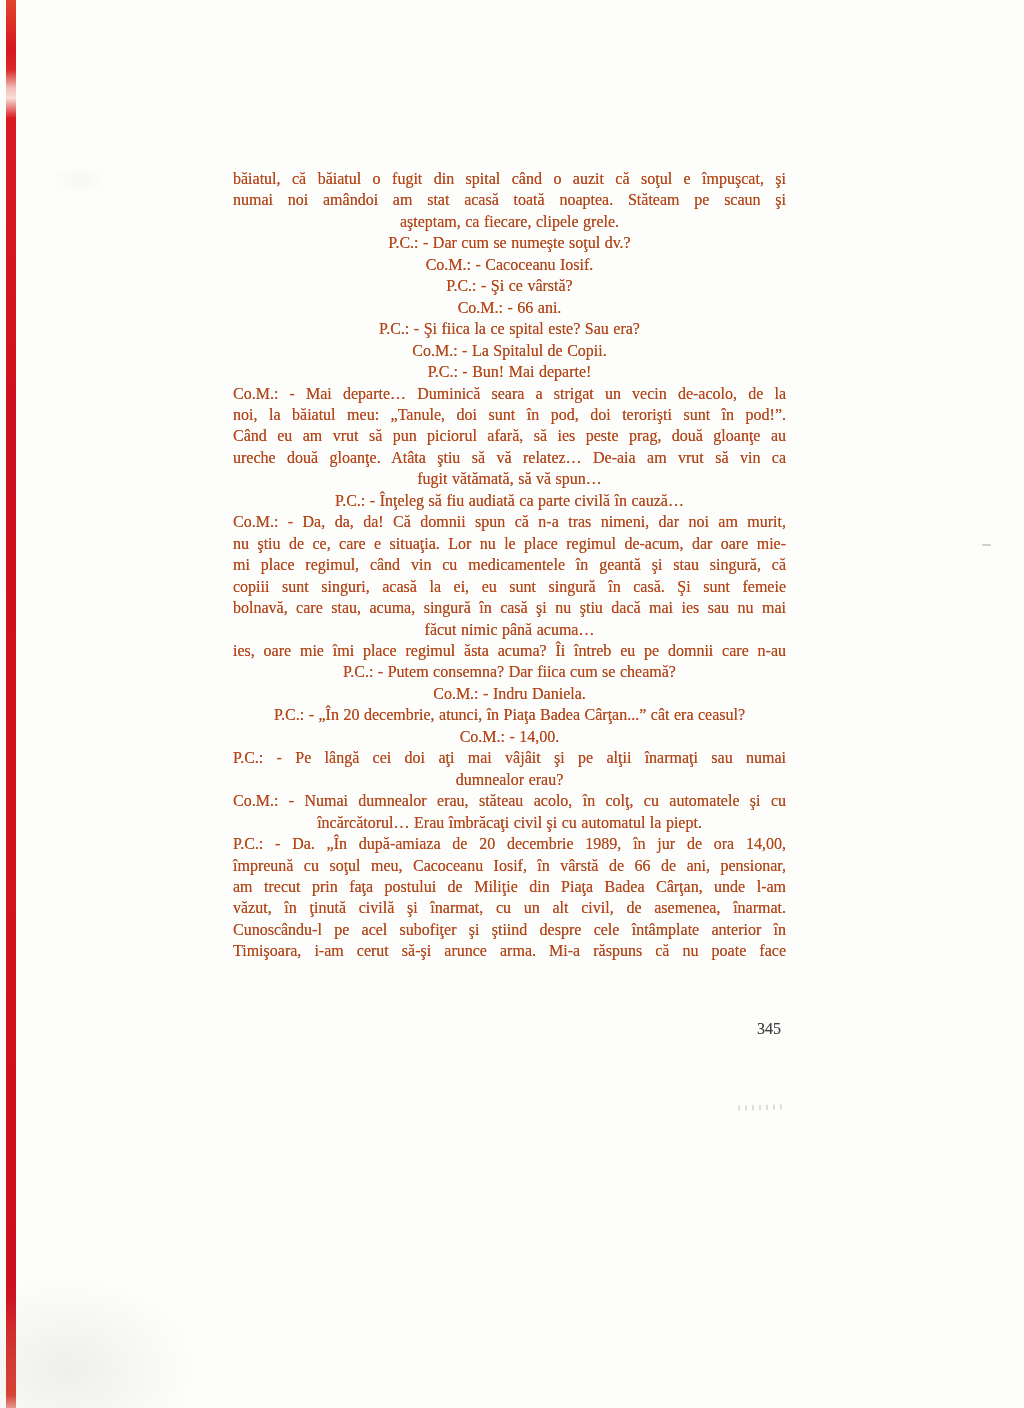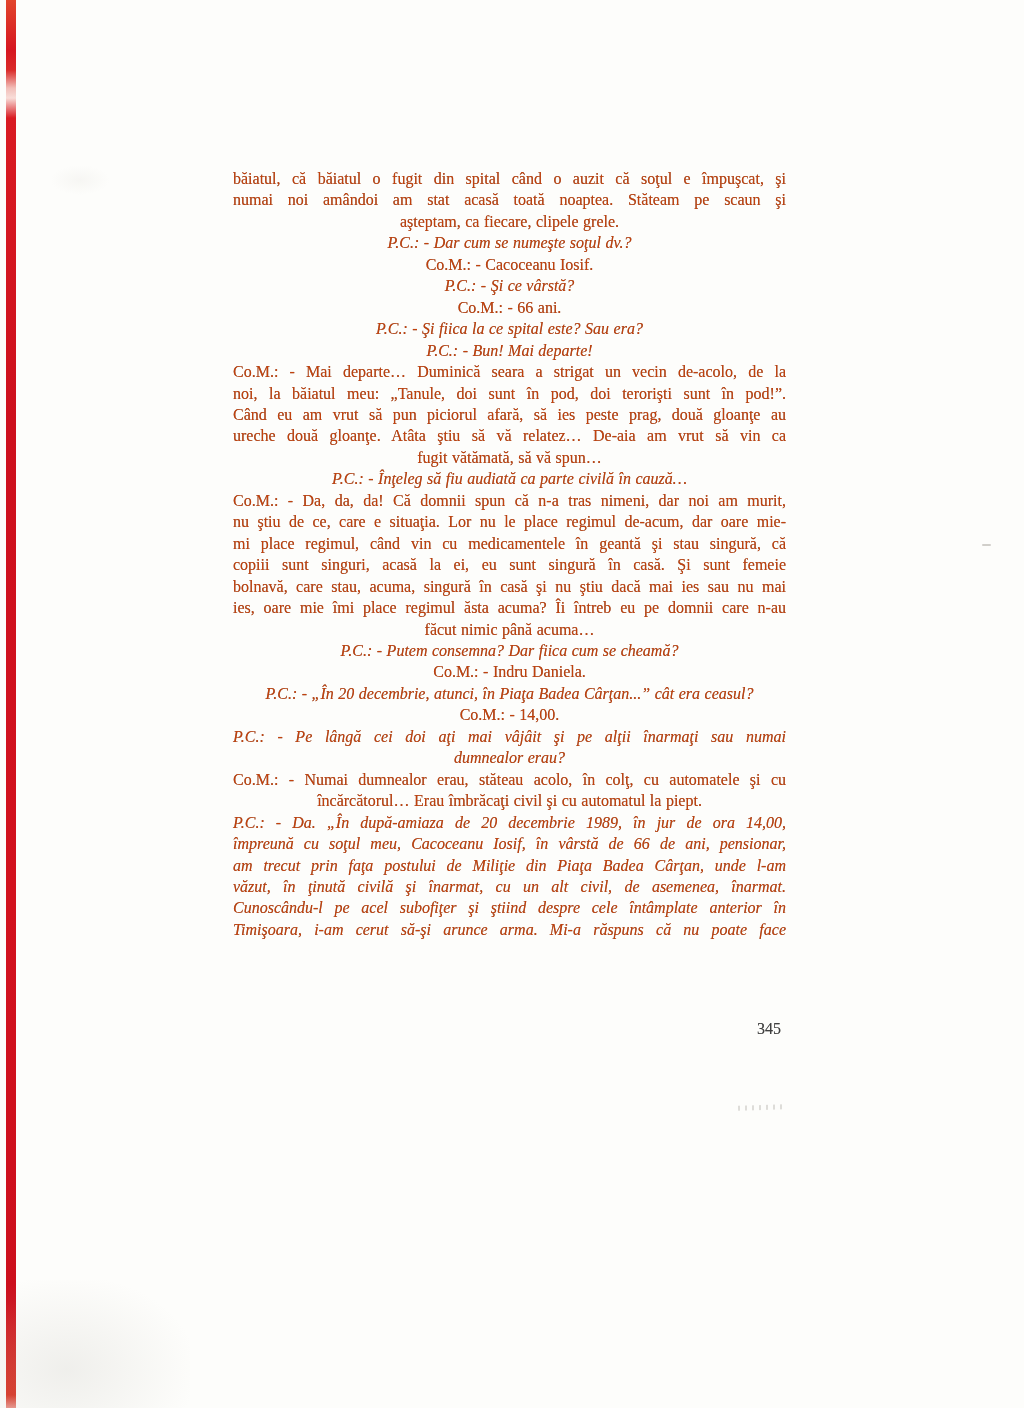--- a/index.html
+++ b/index.html
@@ -50,21 +50,20 @@
     min-height: 21.45px;
   }
   .line.j {
     text-align: justify;
     text-align-last: justify;
   }
   .line.l {
     text-align: center;
   }
   .line.it {
-    font-style: italic;
   }
   .page-number {
     position: absolute;
     left: 757px;
     top: 1020px;
     font-size: 16px;
     color: #404040;
     text-shadow: 0 0 0.45px rgba(43, 42, 38, 0.5);
   }
   
@@ -122,34 +121,35 @@
 
 <div class="text-block">
     <div class="line j">băiatul, că băiatul o fugit din spital când o auzit că soţul e împuşcat, şi</div>
     <div class="line j">numai noi amândoi am stat acasă toată noaptea. Stăteam pe scaun şi</div>
     <div class="line l">aşteptam, ca fiecare, clipele grele.</div>
     <div class="line it l">P.C.: - Dar cum se numeşte soţul dv.?</div>
     <div class="line l">Co.M.: - Cacoceanu Iosif.</div>
     <div class="line it l">P.C.: - Şi ce vârstă?</div>
     <div class="line l">Co.M.: - 66 ani.</div>
     <div class="line it l">P.C.: - Şi fiica la ce spital este? Sau era?</div>
+    <div class="line l">Co.M.: - La Spitalul de Copii.</div>
     <div class="line it l">P.C.: - Bun! Mai departe!</div>
     <div class="line j">Co.M.: - Mai departe… Duminică seara a strigat un vecin de-acolo, de la</div>
     <div class="line j">noi, la băiatul meu: „Tanule, doi sunt în pod, doi terorişti sunt în pod!”.</div>
     <div class="line j">Când eu am vrut să pun piciorul afară, să ies peste prag, două gloanţe au</div>
     <div class="line j">ureche două gloanţe. Atâta ştiu să vă relatez… De-aia am vrut să vin ca</div>
     <div class="line l">fugit vătămată, să vă spun…</div>
     <div class="line it l">P.C.: - Înţeleg să fiu audiată ca parte civilă în cauză…</div>
     <div class="line j">Co.M.: - Da, da, da! Că domnii spun că n-a tras nimeni, dar noi am murit,</div>
     <div class="line j">nu ştiu de ce, care e situaţia. Lor nu le place regimul de-acum, dar oare mie-</div>
     <div class="line j">mi place regimul, când vin cu medicamentele în geantă şi stau singură, că</div>
     <div class="line j">copiii sunt singuri, acasă la ei, eu sunt singură în casă. Şi sunt femeie</div>
     <div class="line j">bolnavă, care stau, acuma, singură în casă şi nu ştiu dacă mai ies sau nu mai</div>
+    <div class="line l">făcut nimic până acuma…</div>
     <div class="line j">ies, oare mie îmi place regimul ăsta acuma? Îi întreb eu pe domnii care n-au</div>
-    <div class="line l">făcut nimic până acuma…</div>
     <div class="line it l">P.C.: - Putem consemna? Dar fiica cum se cheamă?</div>
     <div class="line l">Co.M.: - Indru Daniela.</div>
     <div class="line it l">P.C.: - „În 20 decembrie, atunci, în Piaţa Badea Cârţan...” cât era ceasul?</div>
     <div class="line l">Co.M.: - 14,00.</div>
     <div class="line it j">P.C.: - Pe lângă cei doi aţi mai vâjâit şi pe alţii înarmaţi sau numai</div>
     <div class="line it l">dumnealor erau?</div>
     <div class="line j">Co.M.: - Numai dumnealor erau, stăteau acolo, în colţ, cu automatele şi cu</div>
     <div class="line l">încărcătorul… Erau îmbrăcaţi civil şi cu automatul la piept.</div>
     <div class="line it j">P.C.: - Da. „În după-amiaza de 20 decembrie 1989, în jur de ora 14,00,</div>
     <div class="line it j">împreună cu soţul meu, Cacoceanu Iosif, în vârstă de 66 de ani, pensionar,</div>

